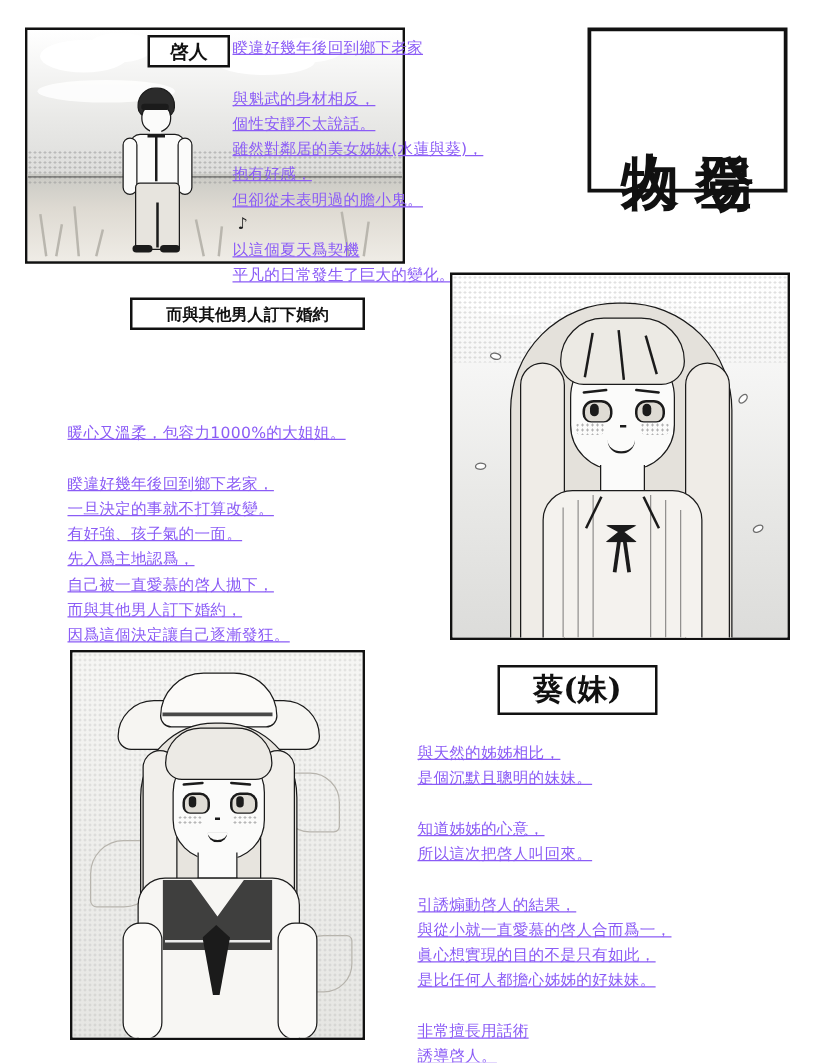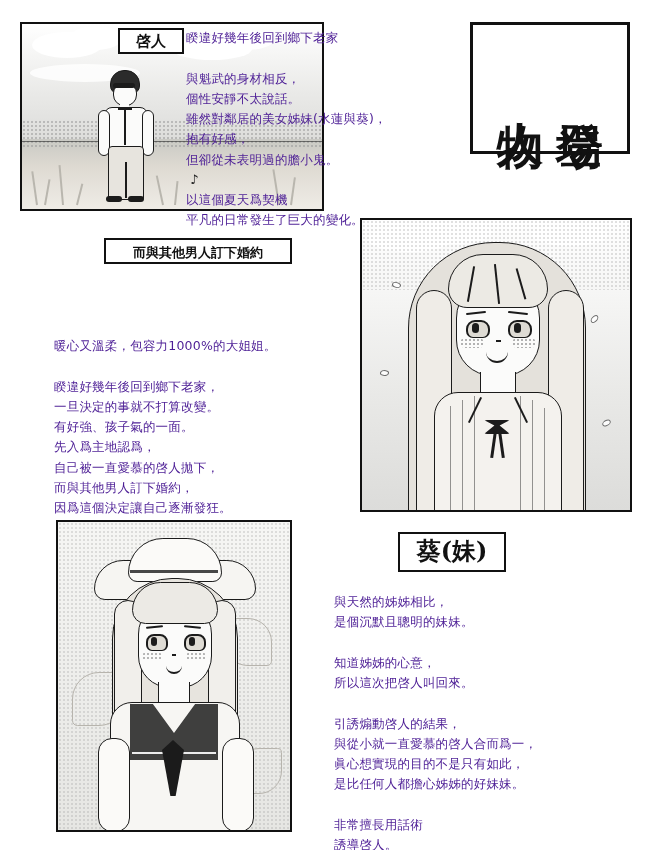--- a/index.html
+++ b/index.html
@@ -89,21 +89,22 @@
     box-sizing: border-box;
   }
 
   .ctext {
     position: absolute;
     font-family: "DejaVu Sans", "Liberation Sans", sans-serif;
     font-size: 12.5px;
     line-height: 1.62;
     white-space: pre-line;
     letter-spacing: .2px;
-    color: #4c1d95;
+    color: #8b5cf6;
+    text-decoration: underline;
   }
 
   .heading-sub {
     position: absolute;
     border: 2px solid #111;
     background: #fff;
     font-family: "DejaVu Serif", "Liberation Serif", serif;
     font-weight: 700;
     font-size: 13px;
     padding: 3px 8px;
@@ -340,21 +341,21 @@
       <div style="position:absolute; left:72px; top:182px; width:88px; height:56px; background:#2f2f2f; clip-path:polygon(0 0, 26% 0, 50% 52%, 74% 0, 100% 0, 100% 100%, 0 100%); opacity:.92;"></div>
       <div class="stroke" style="left:74px; top:230px; width:84px; height:2px; background:#ffffff; opacity:.9;"></div>
 
       <div style="position:absolute; left:104px; top:218px; width:22px; height:56px; background:#1b1b1b; clip-path:polygon(50% 0, 100% 18%, 62% 100%, 38% 100%, 0 18%);"></div>
 
       <div class="soft" style="left:40px; top:216px; width:30px; height:92px; border-radius:14px; border:1.5px solid #1b1b1b; background:#fbfaf8;"></div>
       <div class="soft" style="left:164px; top:216px; width:30px; height:92px; border-radius:14px; border:1.5px solid #1b1b1b; background:#fbfaf8;"></div>
     </div>
   </div>
 
-  <div class="tag" style="left:398px; top:532px; width:108px; height:40px; line-height:34px; font-size:24px;">
+  <div class="tag" style="left:398px; top:532px; width:128px; height:40px; line-height:34px; font-size:24px;">
     <span>葵(妹)</span>
   </div>
 
   <div class="ctext" style="left:334px; top:592px; width:300px;">與天然的姊姊相比，
 是個沉默且聰明的妹妹。
 
 知道姊姊的心意，
 所以這次把啓人叫回來。
 
 引誘煽動啓人的結果，

